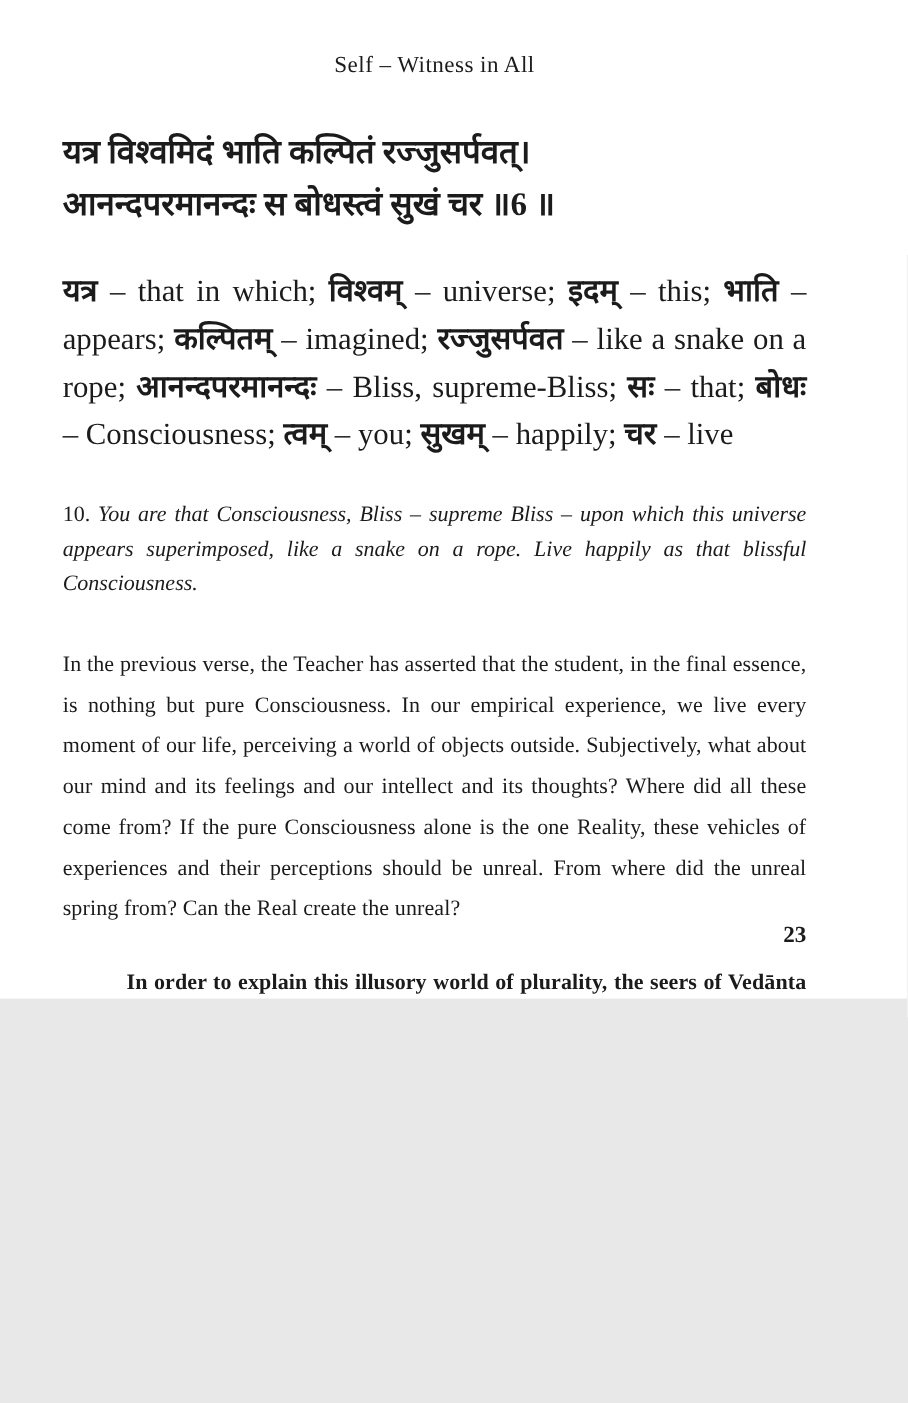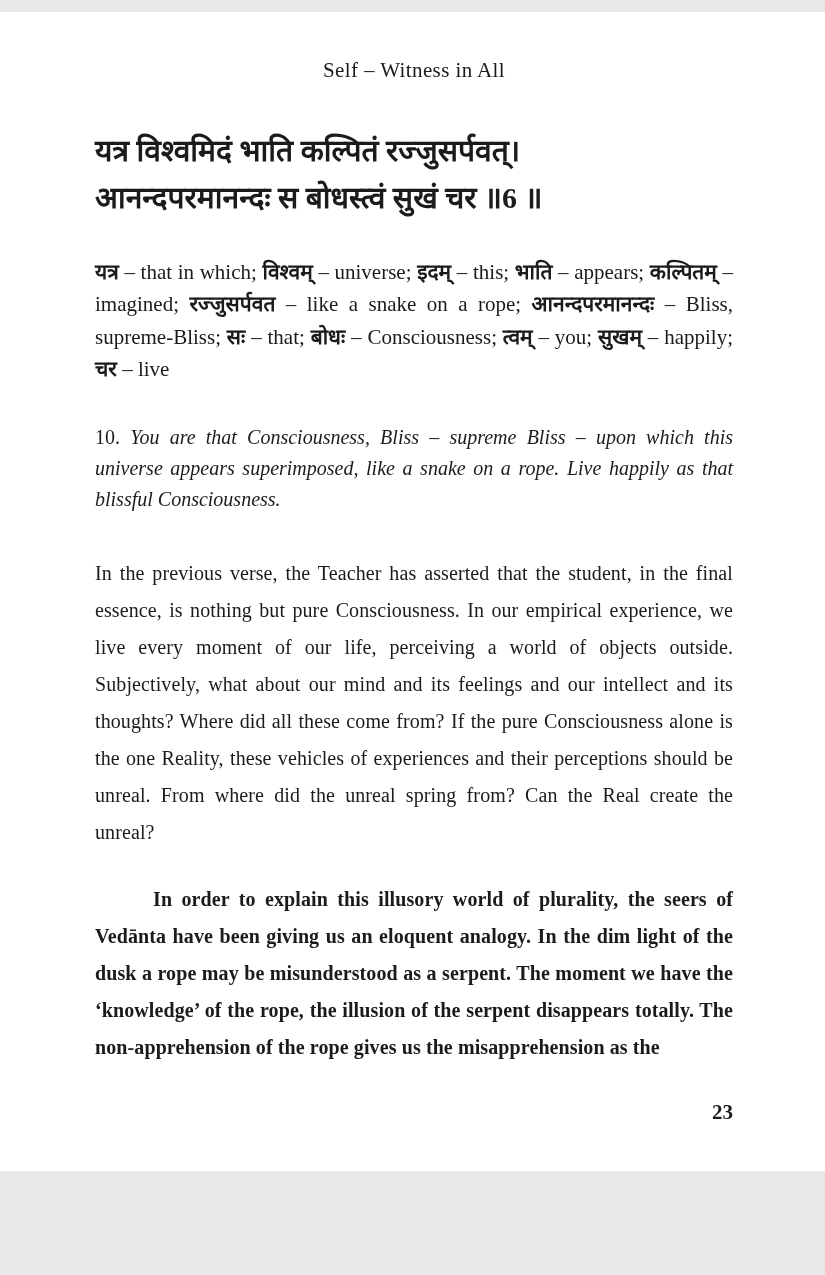--- a/index.html
+++ b/index.html
@@ -4,26 +4,26 @@
 <style>
   html, body {
     margin: 0;
     padding: 0;
     background: #e8e8e8;
     font-family: "Liberation Serif", "DejaVu Serif", serif;
   }
   .page {
     position: relative;
     width: 825px;
-    height: 1159px;
-    margin: 12px auto;
+    height: 908px;
+    margin: 0 auto;
     background: #ffffff;
     color: #1b1b1b;
     box-sizing: border-box;
-    padding: 46px 92px 0 95px;
+    padding: 46px 92px 0 57px;
     overflow: hidden;
   }
   .running-header {
     text-align: center;
     font-size: 21px;
     letter-spacing: 0.4px;
     color: #1b1b1b;
   }
   .verse-devanagari {
     margin-top: 44px;
@@ -35,21 +35,21 @@
   }
   .verse-transliteration {
     margin-top: 28px;
     font-size: 25px;
     font-style: italic;
     line-height: 1.55;
     white-space: pre-line;
   }
   .word-meanings {
     margin: 34px 0 0 0;
-    font-size: 21px;
+    font-size: 28px;
     line-height: 1.55;
     text-align: justify;
   }
   .word-meanings .dev {
     font-weight: 700;
     font-style: normal;
   }
   .translation {
     margin: 36px 0 0 0;
     font-size: 20px;

